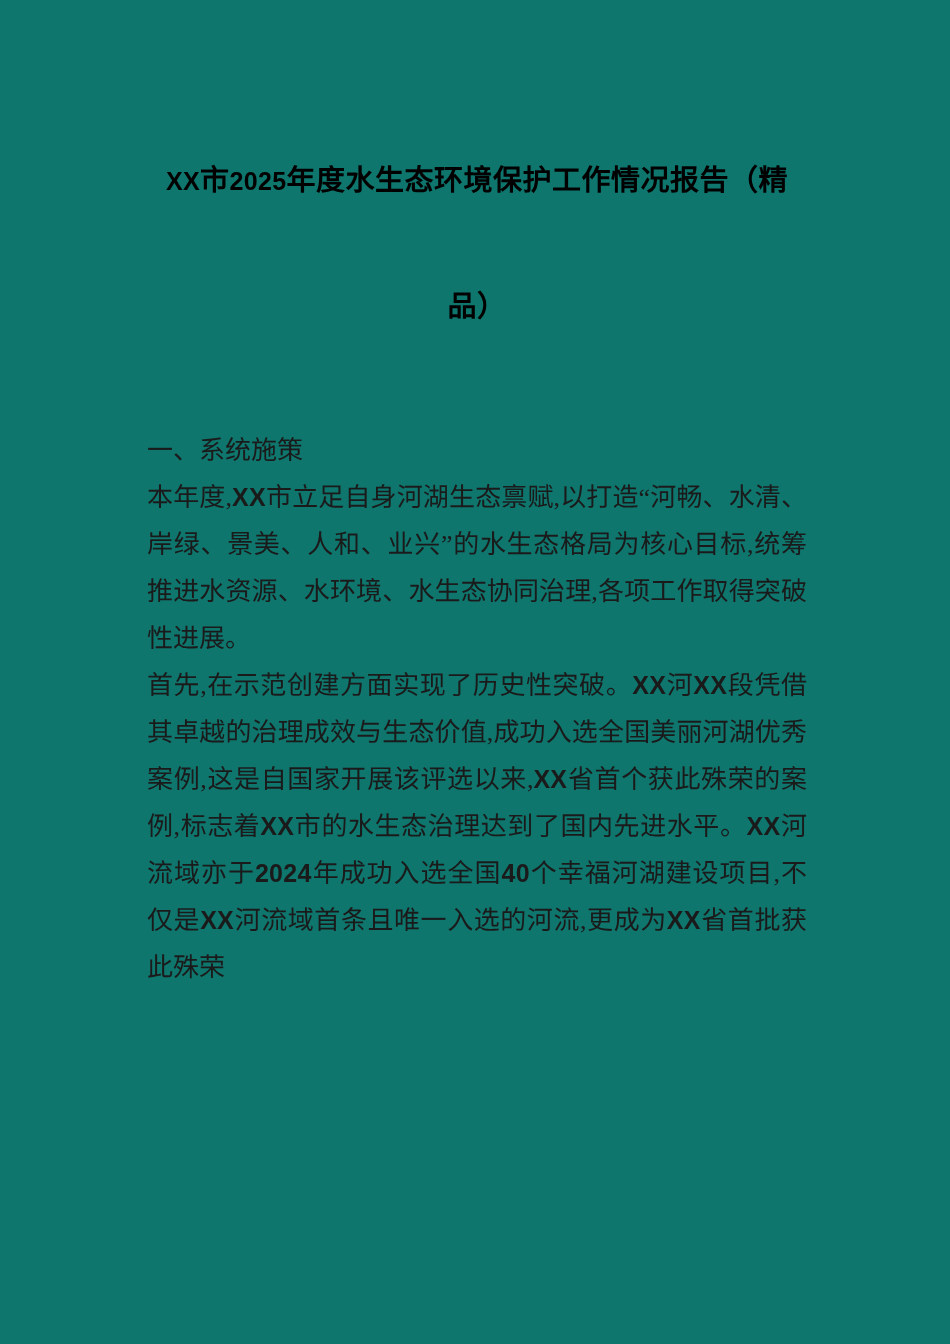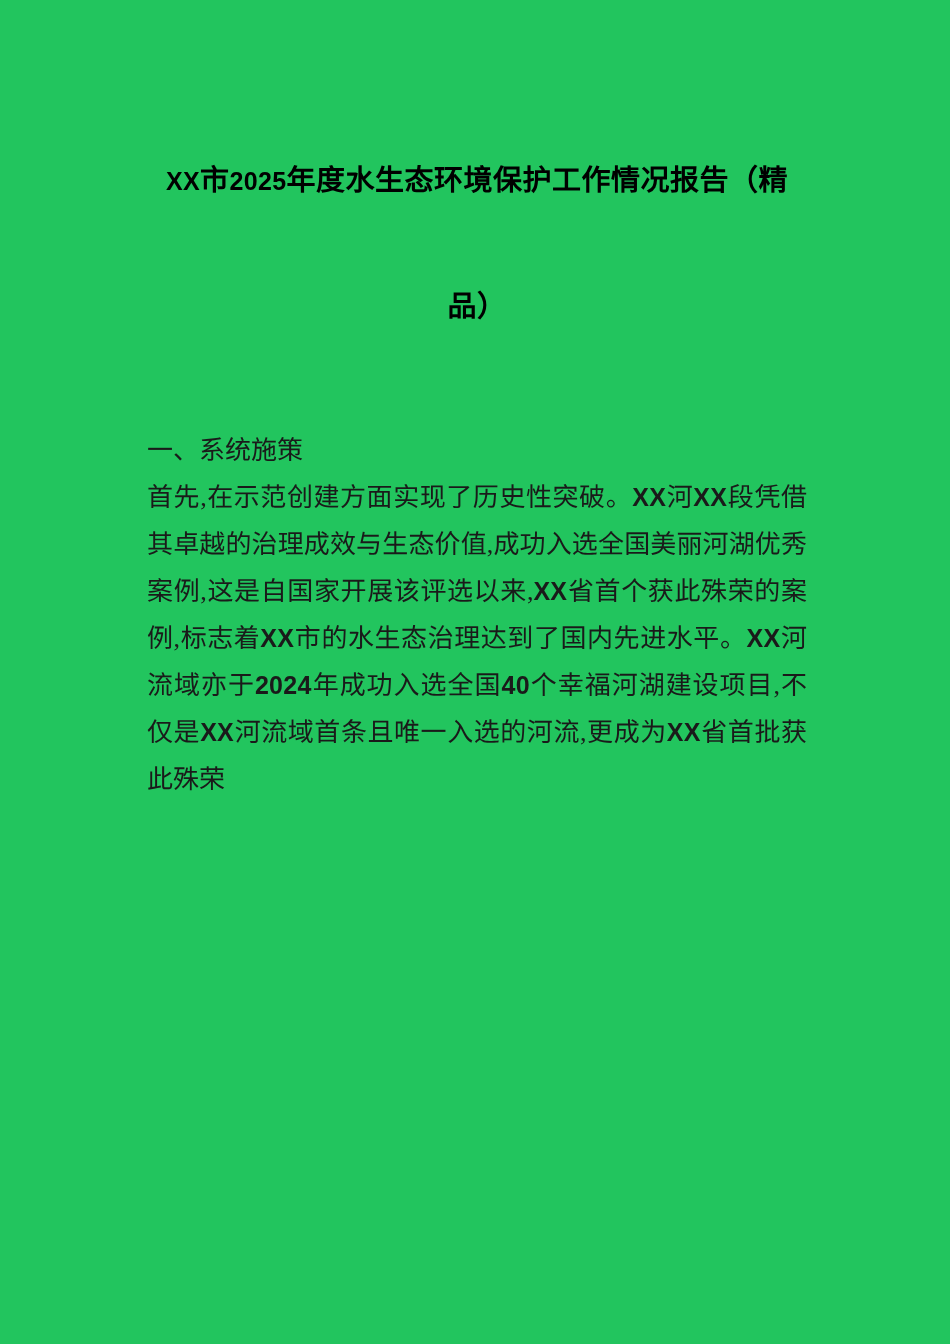--- a/index.html
+++ b/index.html
@@ -6,21 +6,21 @@
   html, body {
     margin: 0;
     padding: 0;
     background: #ffffff;
   }
 
   .page {
     position: relative;
     width: 950px;
     height: 1344px;
-    background: #22c55e;
+    background: #0f766e;
     overflow: hidden;
     box-sizing: border-box;
   }
 
   .content {
     position: absolute;
     left: 147px;
     top: 0;
     width: 660px;
   }
@@ -82,18 +82,19 @@
 
   <div class="content">
 
     <h1 class="doc-title"><span class="lat">XX</span>市<span class="lat">2025</span>年度水生态环境保护工作情况报告（精品）</h1>
 
     <div class="body-block">
 
 
       <p class="heading">一、系统施策</p>
 
+      <p class="para">本年度,<span class="lat">XX</span>市立足自身河湖生态禀赋,以打造“河畅、水清、岸绿、景美、人和、业兴”的水生态格局为核心目标,统筹推进水资源、水环境、水生态协同治理,各项工作取得突破性进展。</p>
 
       <p class="para">首先,在示范创建方面实现了历史性突破。<span class="lat">XX</span>河<span class="lat">XX</span>段凭借其卓越的治理成效与生态价值,成功入选全国美丽河湖优秀案例,这是自国家开展该评选以来,<span class="lat">XX</span>省首个获此殊荣的案例,标志着<span class="lat">XX</span>市的水生态治理达到了国内先进水平。<span class="lat">XX</span>河流域亦于<span class="lat">2024</span>年成功入选全国<span class="lat">40</span>个幸福河湖建设项目,不仅是<span class="lat">XX</span>河流域首条且唯一入选的河流,更成为<span class="lat">XX</span>省首批获此殊荣</p>
 
     </div>
   </div>
 </div>
 
 </body></html>

